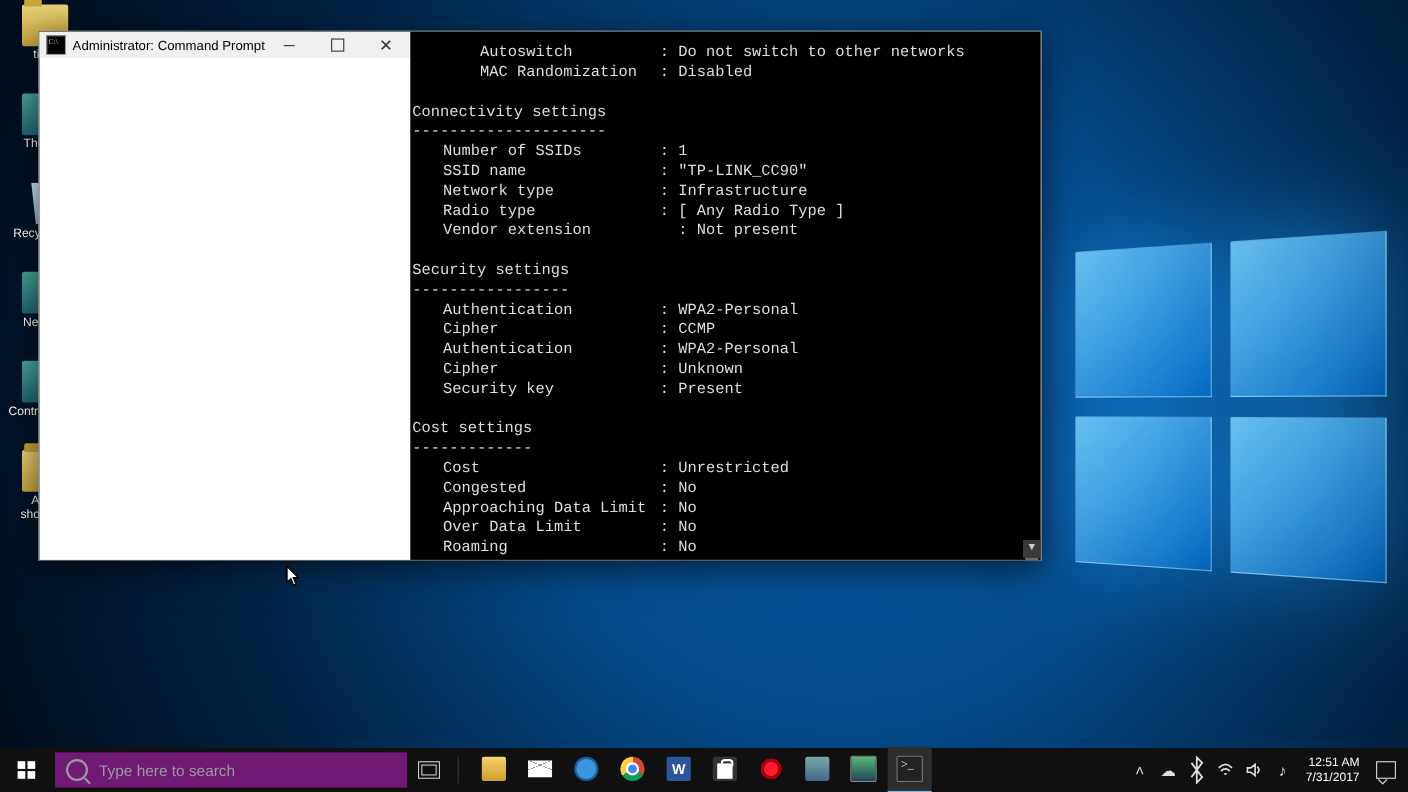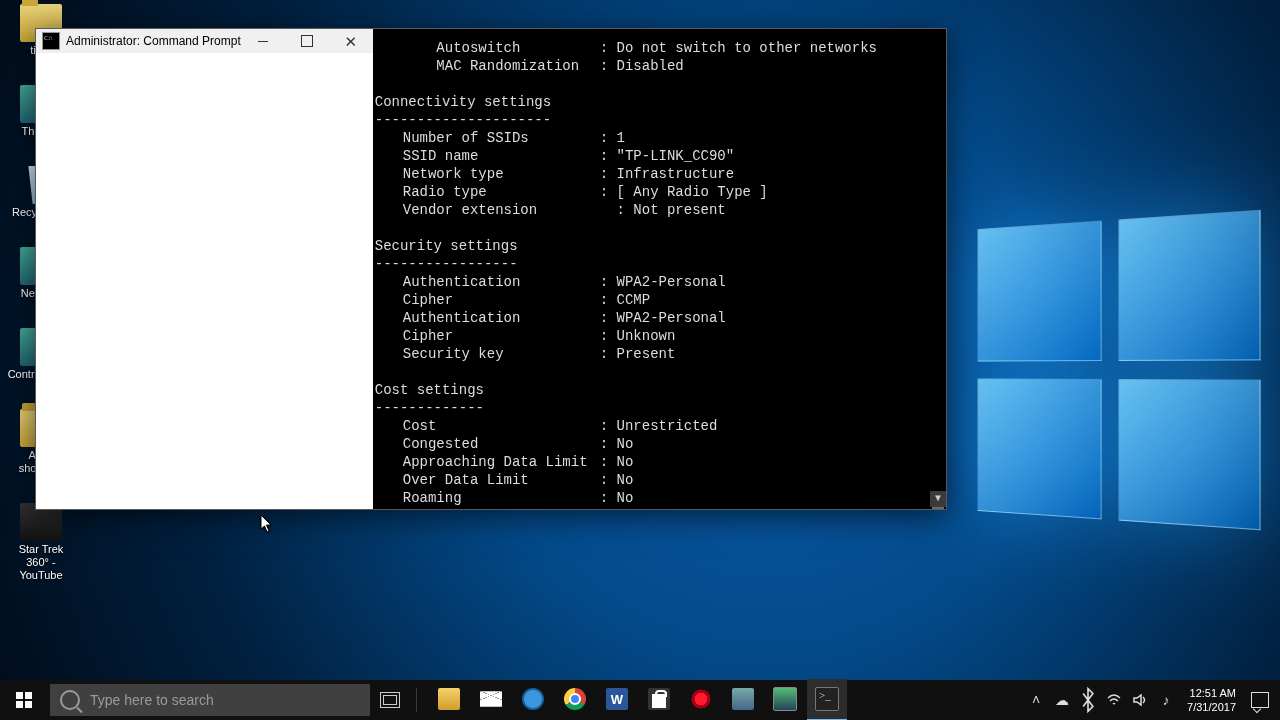--- a/index.html
+++ b/index.html
@@ -65,21 +65,21 @@
   .taskbar .start {
     width: 48px; height: 40px; display: flex; align-items: center; justify-content: center;
     cursor: pointer;
   }
   .taskbar .start .grid {
     width: 16px; height: 16px; display: grid; grid-template-columns: 1fr 1fr; grid-template-rows: 1fr 1fr; gap: 2px;
   }
   .taskbar .start .grid span { background: #fff; }
   .taskbar .searchbox {
     display: flex; align-items: center;
-    background: #404040; height: 32px; width: 300px;
+    background: #701a75; height: 32px; width: 300px;
     margin-left: 2px; padding: 0 10px; color: #9a9a9a;
     font-size: 14px; cursor: text;
   }
   .taskbar .searchbox .sicon {
     width: 16px; height: 16px; border: 2px solid #9a9a9a; border-radius: 50%;
     position: relative; margin-right: 10px;
   }
   .taskbar .searchbox .sicon::after {
     content: ""; position: absolute; width: 7px; height: 2px; background: #9a9a9a;
     bottom: -3px; right: -5px; transform: rotate(45deg);
@@ -230,24 +230,20 @@
       <div>Network</div>
     </div>
     <div class="dicon" style="margin-top: 28px;">
       <div class="glyph generic"></div>
       <div>Control Panel</div>
     </div>
     <div class="dicon" style="margin-top: 28px;">
       <div class="glyph folder"></div>
       <div>Apps shortcuts</div>
     </div>
-    <div class="dicon" style="margin-top: 28px;">
-      <div class="glyph video"></div>
-      <div>Star Trek 360° - YouTube</div>
-    </div>
   </div>
 
 <div class="cmdwin">
   <div class="titlebar">
     <div class="appicon"></div>
     <div class="ttext">Administrator: Command Prompt</div>
     <div class="spacer"></div>
     <div class="wbtn">
         <div class="min"></div>
       </div>

